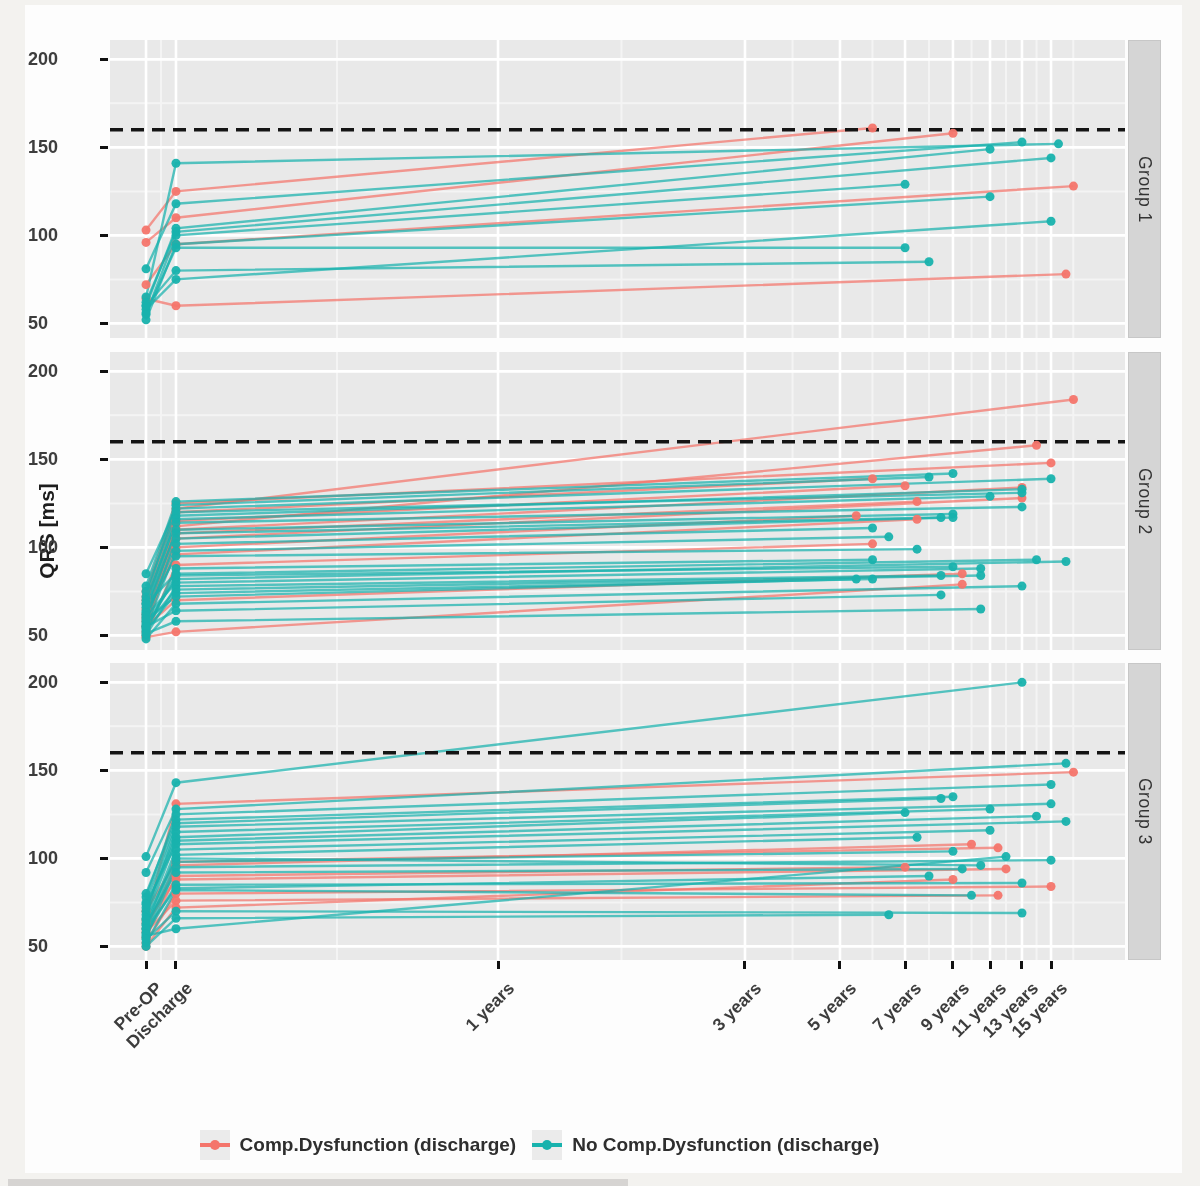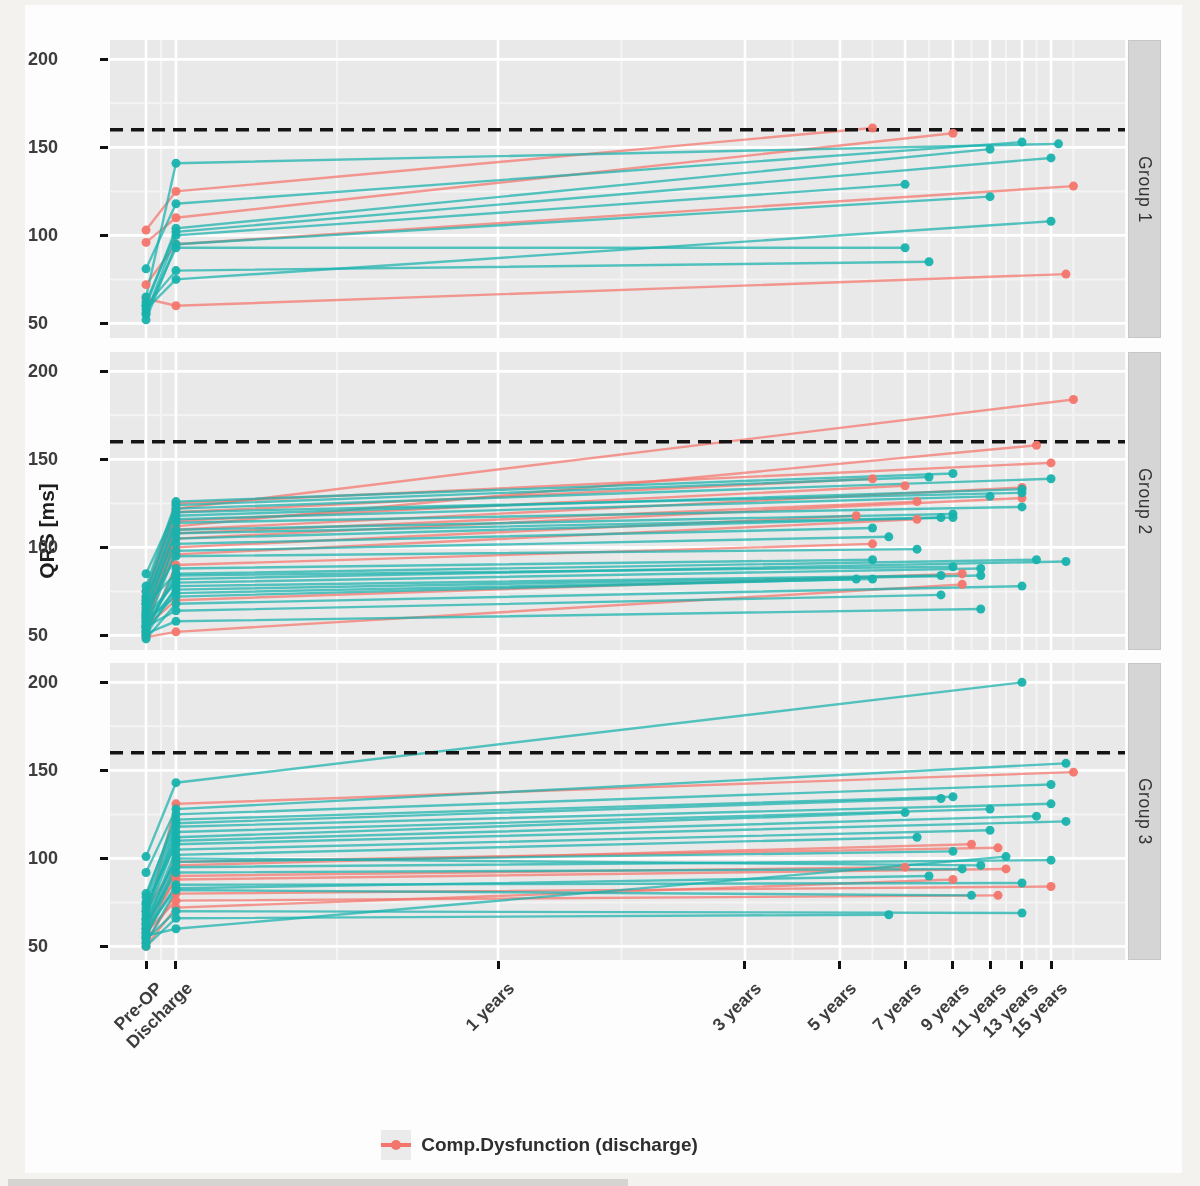--- a/index.html
+++ b/index.html
@@ -534,16 +534,23 @@
     </div>
 
   <div id="legend">
     <div class="legend-item">
       <div class="legend-swatch">
         <div class="legend-line" style="background:#f4756b"></div>
         <div class="legend-dot" style="background:#f4756b"></div>
       </div>
       <span class="legend-label">Comp.Dysfunction (discharge)</span>
     </div>
+    <div class="legend-item">
+      <div class="legend-swatch">
+        <div class="legend-line" style="background:#18b2ad"></div>
+        <div class="legend-dot" style="background:#18b2ad"></div>
+      </div>
+      <span class="legend-label">No Comp.Dysfunction (discharge)</span>
+    </div>
   </div>
 
   <div id="bottom-bar"></div>
 </div>
 
 </body></html>

